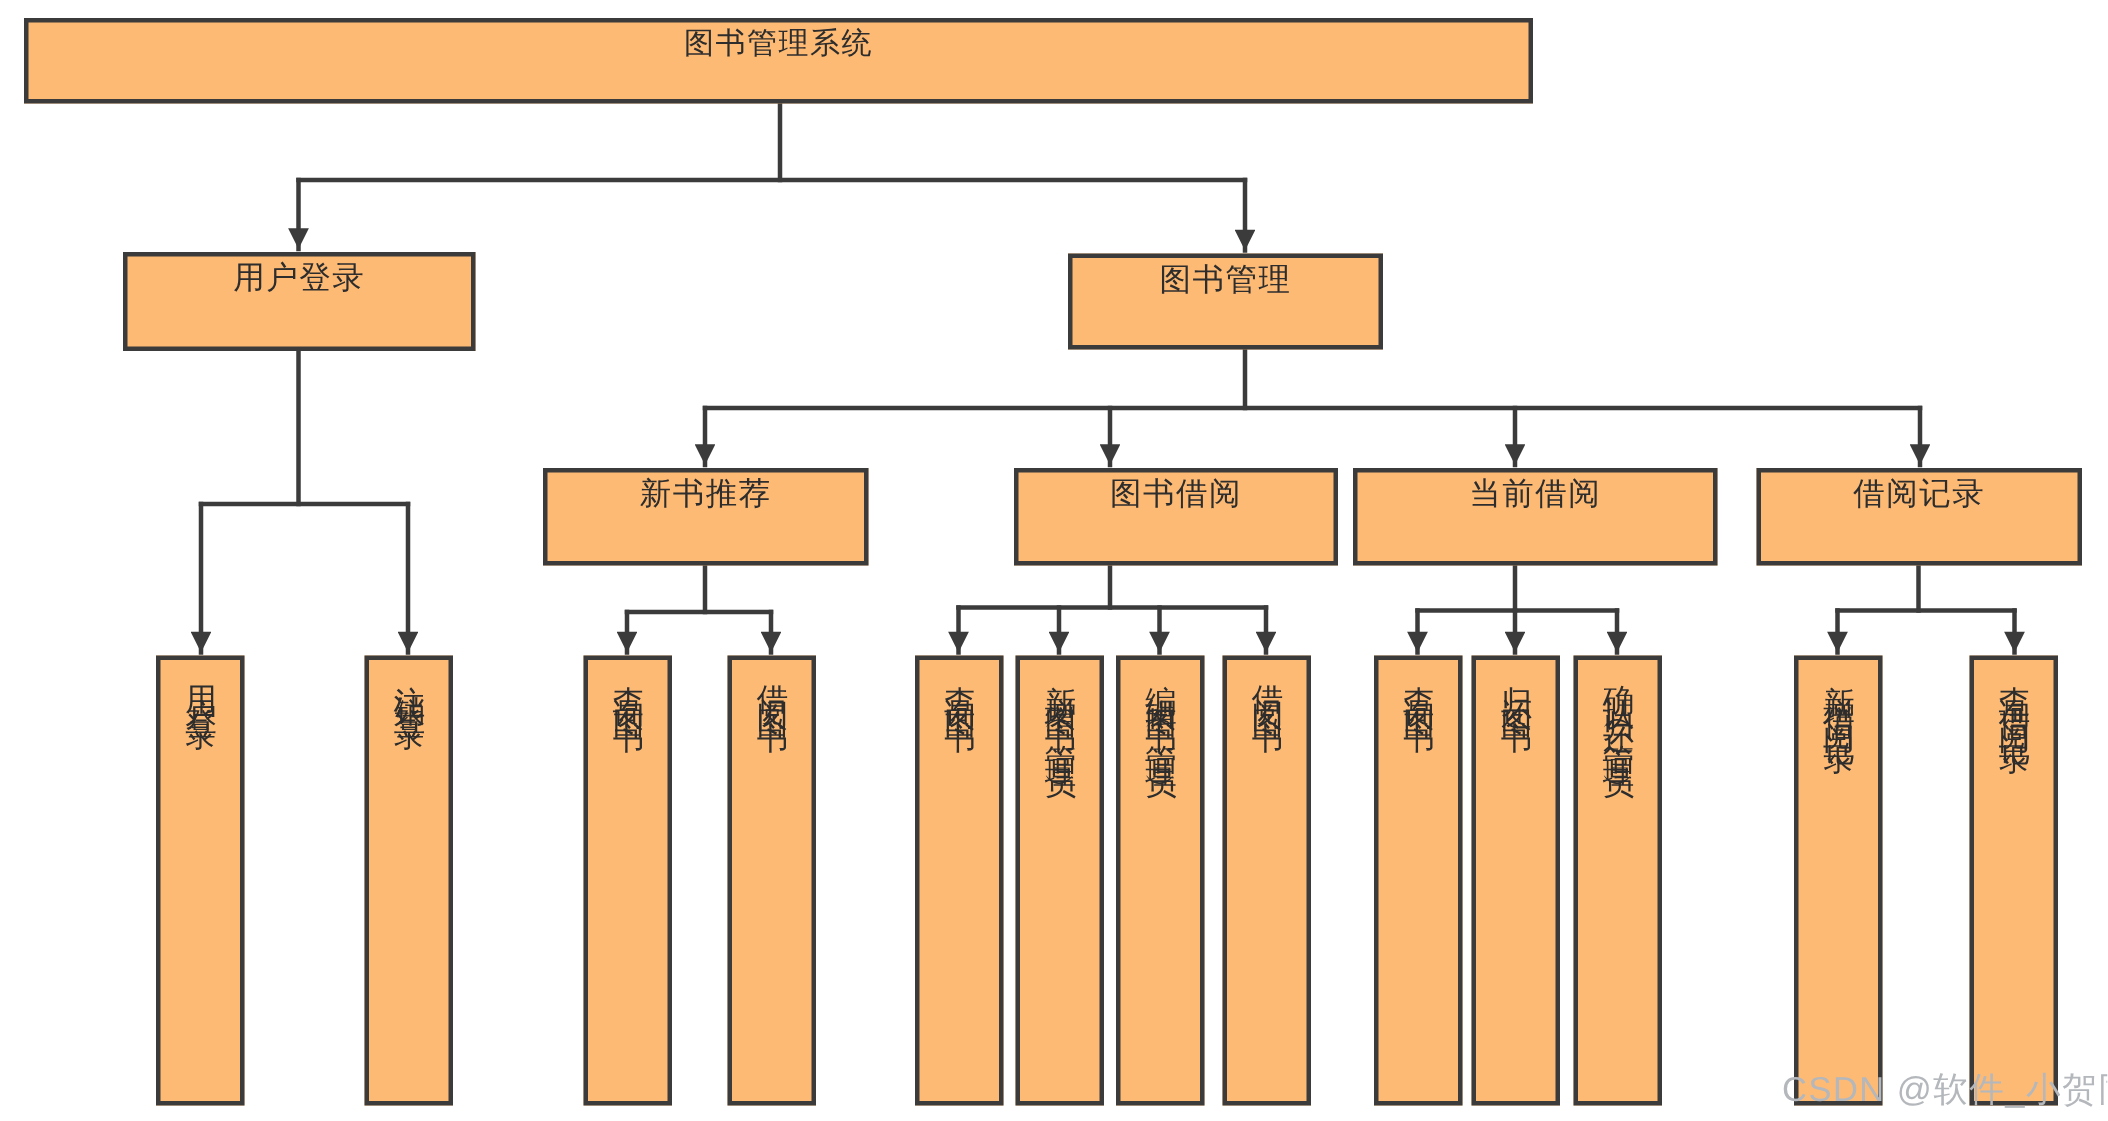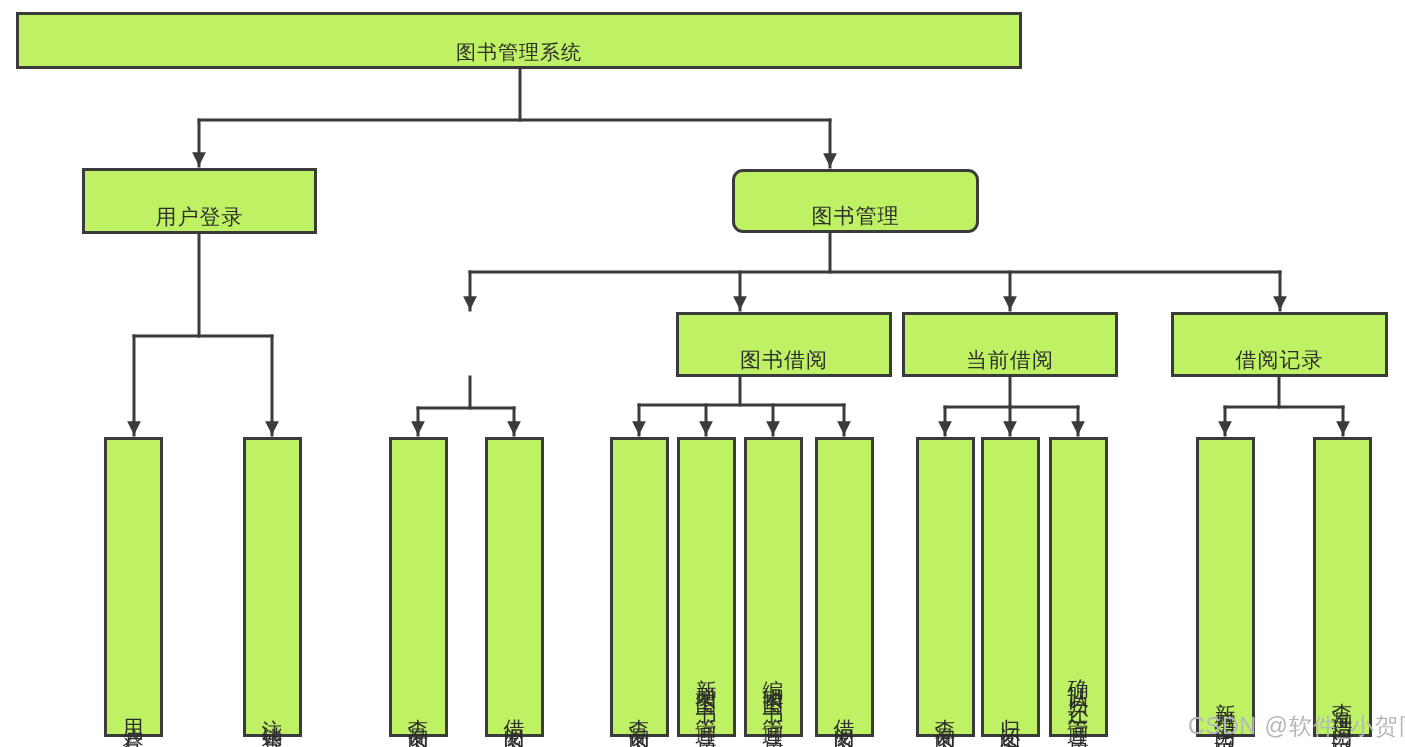--- a/index.html
+++ b/index.html
@@ -2,22 +2,22 @@
 <html><head>
 <meta charset="utf-8">
 <style>
   html,body{margin:0;padding:0;background:#ffffff;}
   .canvas{
     position:relative;width:1405px;height:747px;background:#ffffff;overflow:hidden;
     font-family:"Liberation Sans","DejaVu Sans",sans-serif;color:#2d2d2d;
   }
   .connectors{position:absolute;left:0;top:0;width:1405px;height:747px;z-index:1;}
   .box{
-    position:absolute;box-sizing:border-box;border:3px solid #3b3b3b;background:#bef264;
-    display:flex;align-items:flex-end;justify-content:center;z-index:2;
+    position:absolute;box-sizing:border-box;border:3px solid #3b3b3b;background:#fdba74;
+    display:flex;align-items:flex-start;justify-content:center;z-index:2;
   }
   .box .lbl{white-space:nowrap;}
   .h-lbl{font-size:21px;letter-spacing:1px;color:#2d2d2d;}
   .root-lbl{font-size:20px;letter-spacing:1px;color:#2d2d2d;}
   .vbox .lbl{
     writing-mode:vertical-rl;text-orientation:mixed;
     font-size:21px;letter-spacing:8px;color:#2d2d2d;line-height:1;
   }
   .watermark{
     position:absolute;left:1188px;top:711px;z-index:3;
@@ -93,28 +93,31 @@
     </g>
   </svg>
 
   <div class="box" style="left:16px;top:12px;width:1006px;height:57px;">
     <span class="lbl root-lbl">图书管理系统</span>
   </div>
 
   <div class="box" style="left:82px;top:168px;width:235px;height:66px;">
     <span class="lbl h-lbl">用户登录</span>
   </div>
-  <div class="box" style="left:732px;top:169px;width:247px;height:64px;border-radius:11px;">
+  <div class="box" style="left:712px;top:169px;width:210px;height:64px;">
     <span class="lbl h-lbl">图书管理</span>
   </div>
 
+  <div class="box" style="left:362px;top:312px;width:217px;height:65px;">
+    <span class="lbl h-lbl">新书推荐</span>
+  </div>
   <div class="box" style="left:632px;top:312px;width:216px;height:65px;margin-left:44px;">
     <span class="lbl h-lbl">图书借阅</span>
   </div>
-  <div class="box" style="left:902px;top:312px;width:216px;height:65px;">
+  <div class="box" style="left:902px;top:312px;width:243px;height:65px;">
     <span class="lbl h-lbl">当前借阅</span>
   </div>
   <div class="box" style="left:1171px;top:312px;width:217px;height:65px;">
     <span class="lbl h-lbl">借阅记录</span>
   </div>
 
   <div class="box vbox" style="left:104px;top:437px;width:59px;height:300px;">
     <span class="lbl">用户登录</span>
   </div>
   <div class="box vbox" style="left:243px;top:437px;width:59px;height:300px;">

